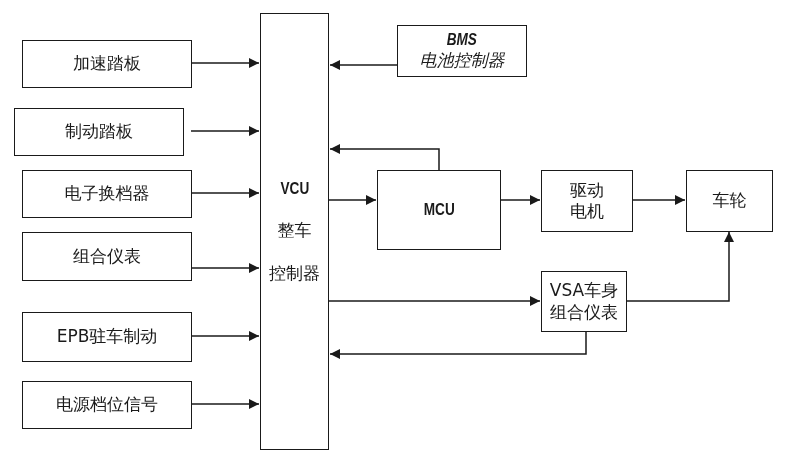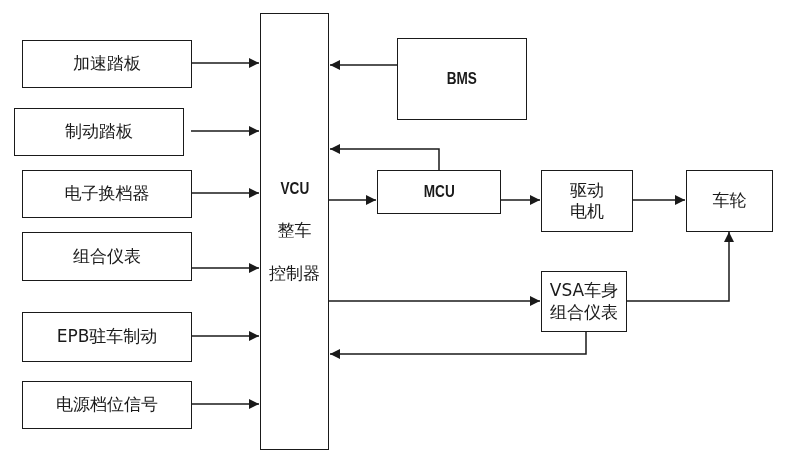--- a/index.html
+++ b/index.html
@@ -57,25 +57,26 @@
 <div class="box" style="left:22px;top:381px;width:170px;height:48px;">
   <span>电源档位信号</span>
 </div>
 
 <div class="box" style="left:260px;top:13px;width:69px;height:437px;gap:21px;">
   <span class="lat">VCU</span>
   <span>整车</span>
   <span>控制器</span>
 </div>
 
-<div class="box" style="left:397px;top:38px;width:130px;height:82px;">
+<div class="box" style="left:397px;top:25px;width:130px;height:52px;font-style:italic;">
   <span class="lat">BMS</span>
+  <span>电池控制器</span>
 </div>
 
-<div class="box" style="left:377px;top:170px;width:124px;height:44px;">
+<div class="box" style="left:377px;top:170px;width:124px;height:80px;">
   <span class="lat">MCU</span>
 </div>
 
 <div class="box" style="left:541px;top:170px;width:92px;height:62px;">
   <span>驱动</span>
   <span>电机</span>
 </div>
 
 <div class="box" style="left:686px;top:170px;width:87px;height:62px;">
   <span>车轮</span>

